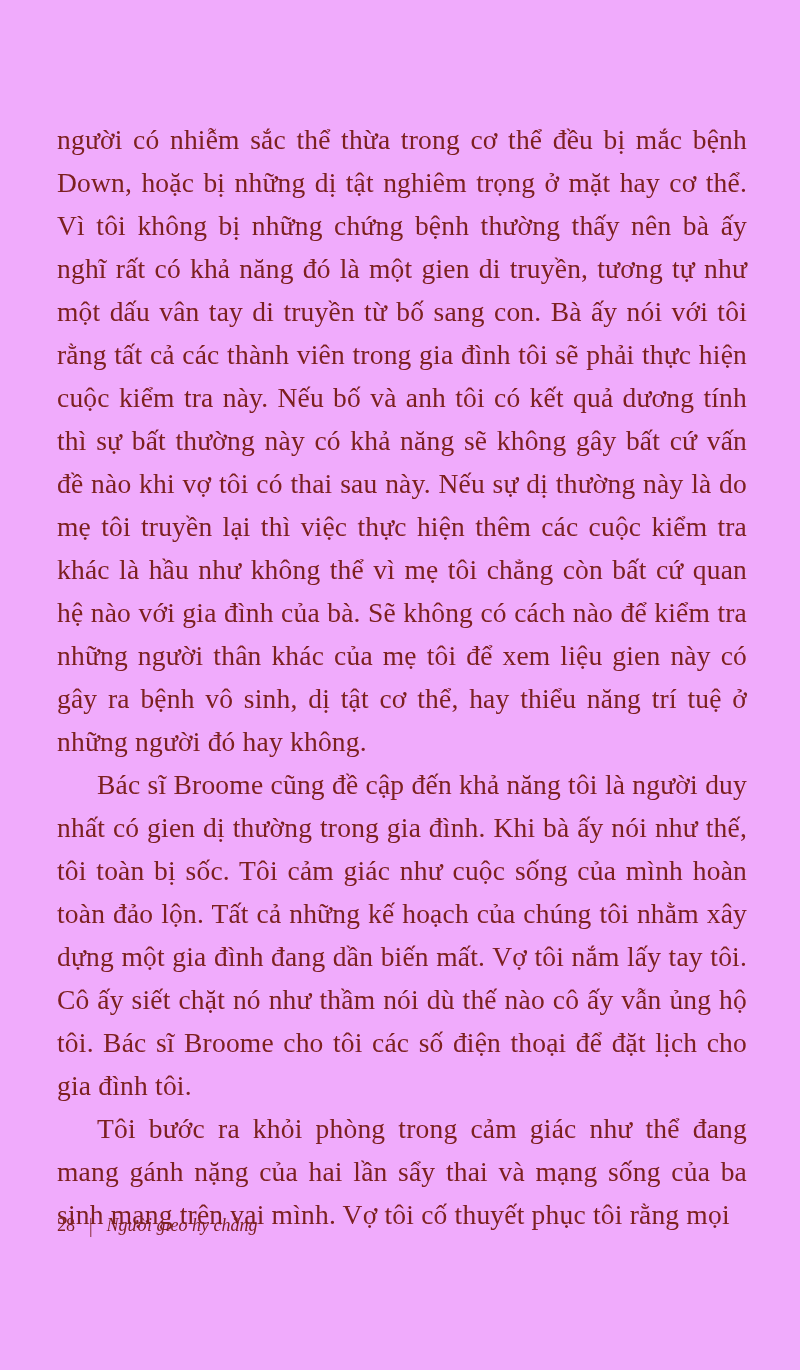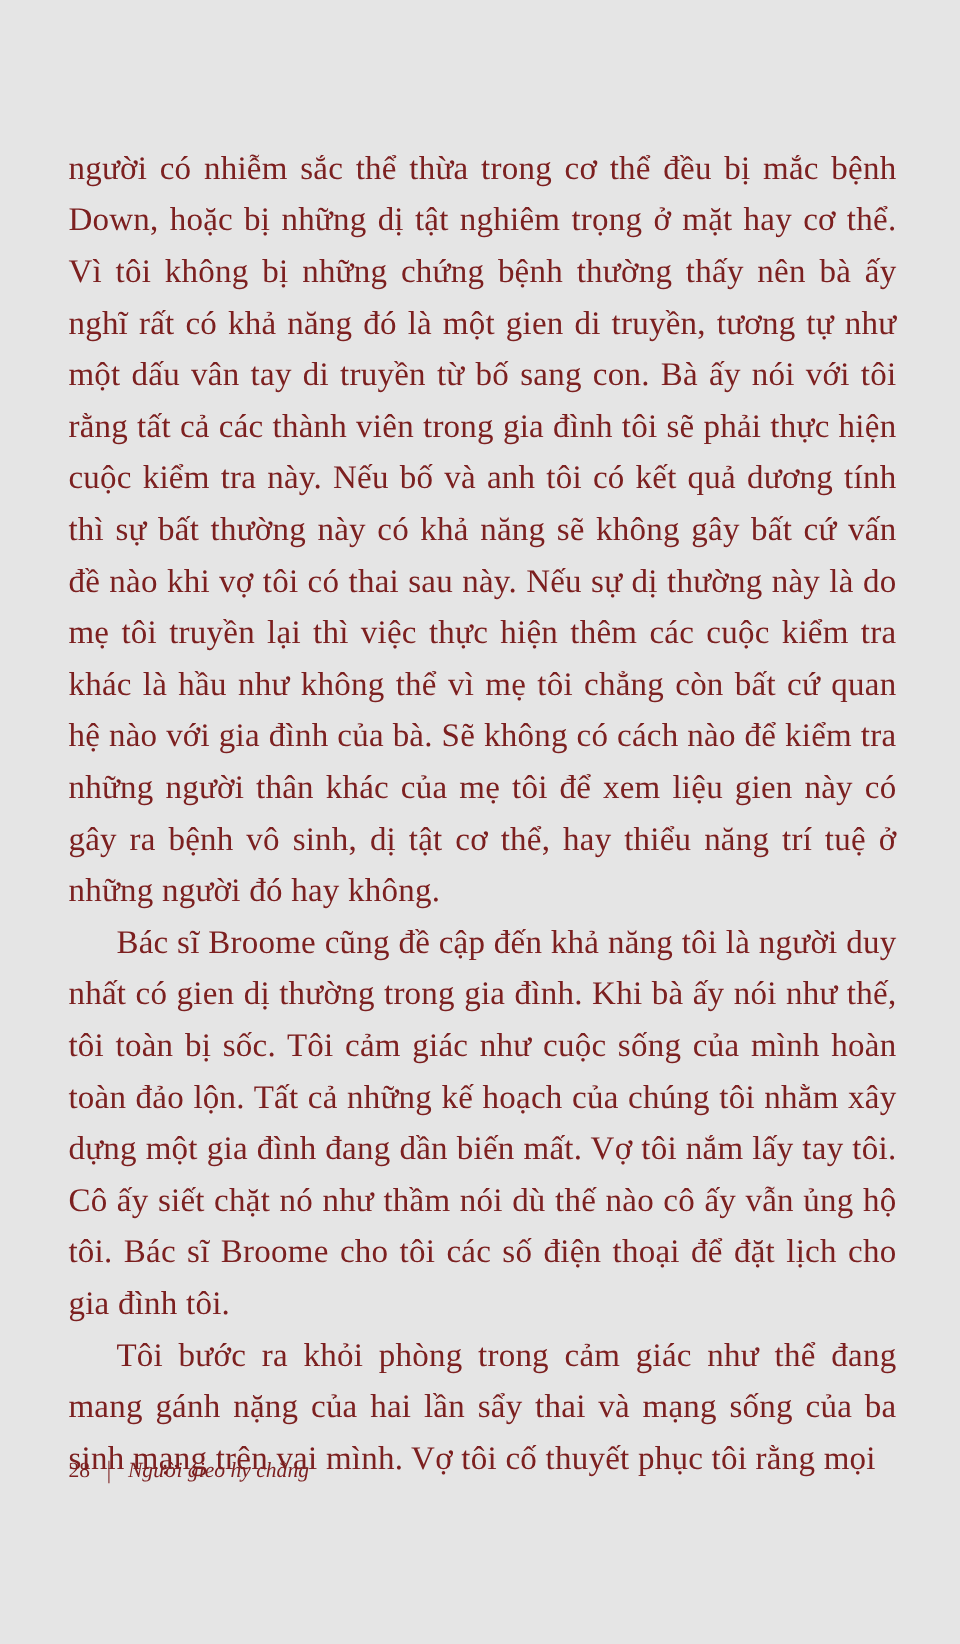--- a/index.html
+++ b/index.html
@@ -4,21 +4,21 @@
 <style>
   html, body {
     margin: 0;
     padding: 0;
     background: #ffffff;
   }
   .page {
     position: relative;
     width: 800px;
     height: 1370px;
-    background: #e5e5e5;
+    background: #f0abfc;
     overflow: hidden;
     font-family: "Liberation Serif", "DejaVu Serif", serif;
     color: #7c2020;
   }
   .text-block {
     position: absolute;
     top: 118px;
     left: 57px;
     width: 690px;
   }

